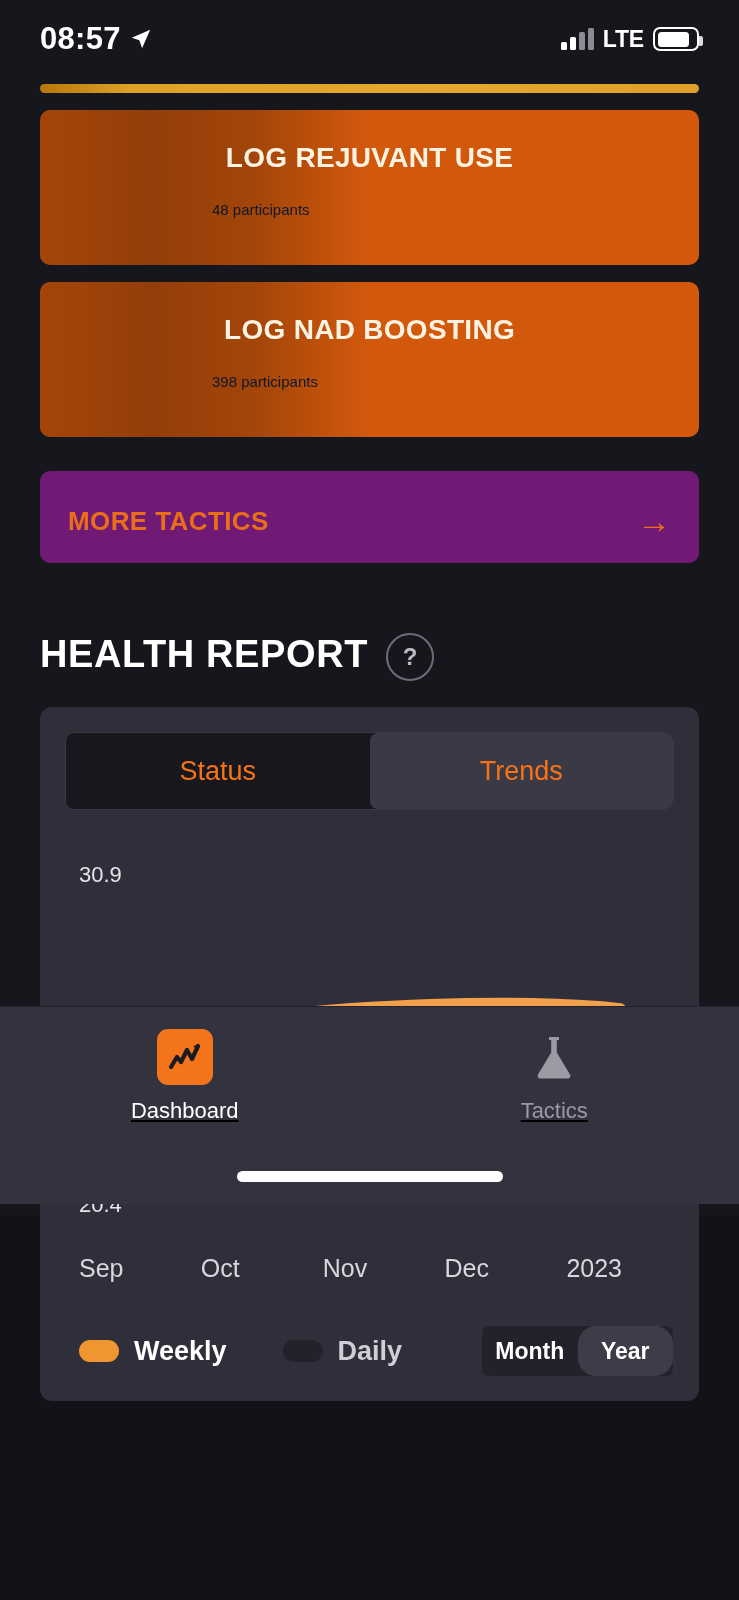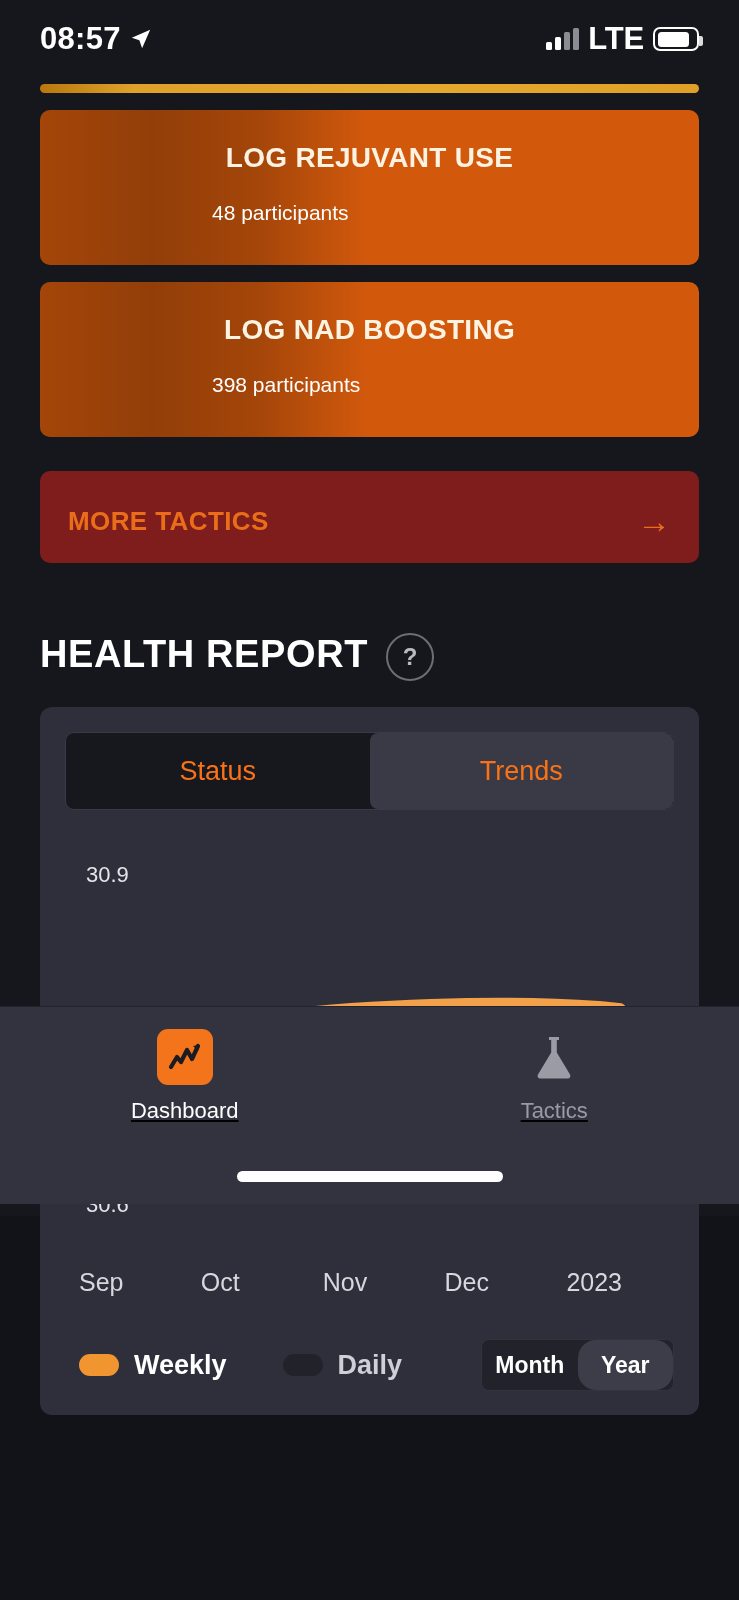--- a/index.html
+++ b/index.html
@@ -20,21 +20,21 @@
   .sb-left { display:flex; align-items:center; gap:9px; }
   .sb-time { font-size:31px; font-weight:600; letter-spacing:0.3px; color:#ffffff; }
   .loc-arrow { width:22px; height:22px; display:block; }
   .sb-right { display:flex; align-items:center; gap:9px; }
   .bars { display:flex; align-items:flex-end; gap:3px; height:22px; }
   .bars i { display:block; width:6px; background:#ffffff; border-radius:1.5px; }
   .bars i.b1 { height:8px; }
   .bars i.b2 { height:13px; }
   .bars i.b3 { height:18px; background:#8b8b94; }
   .bars i.b4 { height:22px; background:#8b8b94; }
-  .lte { font-size:31px; font-weight:700; letter-spacing:-0.2px; }
+  .lte { font-size:23px; font-weight:700; letter-spacing:-0.2px; }
   .battery { position:relative; width:46px; height:24px; border:2.5px solid #fff; border-radius:7px; display:flex; align-items:center; padding:2.5px; }
   .battery::after { content:""; position:absolute; right:-6px; top:7px; width:4px; height:10px; background:#fff; border-radius:0 2px 2px 0; opacity:.85; }
   .battery .fill { height:100%; width:84%; background:#fff; border-radius:3.5px; }
 
   
   .content { position:absolute; top:78px; left:0; width:739px; }
 
   .sliver {
     margin:6px 40px 0 40px; height:9px; border-radius:5px;
     background:linear-gradient(90deg,#b9770d 0%,#dfa12a 14%,#e5a82f 60%,#e0a028 100%);
@@ -48,27 +48,27 @@
   .tactic-card .shade {
     position:absolute; inset:0;
     background:linear-gradient(90deg, rgba(0,0,0,.22) 0%, rgba(0,0,0,.30) 17%, rgba(0,0,0,.22) 33%, rgba(0,0,0,0) 50%);
   }
   .tactic-card .tc-title {
     position:relative; text-align:center; color:#fdf3e3;
     font-size:28px; font-weight:700; letter-spacing:.3px;
     padding-top:32px;
   }
   .tactic-card .tc-sub {
-    position:relative; color:#ffffff; font-size:21px; font-weight:400;
+    position:relative; color:#0f172a; font-size:15px; font-weight:400;
     padding-left:172px; padding-top:27px;
   }
 
   .more-row {
     margin:34px 40px 0 40px; height:92px; border-radius:10px;
-    background:#7f1d1d; display:flex; align-items:center; justify-content:space-between;
+    background:#701a75; display:flex; align-items:center; justify-content:space-between;
     padding:8px 28px 0 28px;
   }
   .more-row .label { color:#ea6d1a; font-size:26px; font-weight:700; letter-spacing:.4px; }
   .more-row .arrow { color:#ea6d1a; font-size:34px; line-height:1; font-weight:700; }
 
   .section-head {
     margin:70px 0 0 40px; display:flex; align-items:flex-start; gap:18px;
   }
   .section-head .title { color:#fff; font-size:38px; font-weight:700; letter-spacing:.6px; }
   .help-icon {
@@ -86,27 +86,27 @@
     display:flex; height:78px; border-radius:9px; background:#17171e; overflow:hidden;
     border:1px solid #3a3a47;
   }
   .seg .opt {
     flex:1; display:flex; align-items:center; justify-content:center;
     color:#f97316; font-size:27px; font-weight:500;
   }
   .seg .opt.on { background:#3a3a47; border-radius:8px; }
 
   .plot { position:relative; height:392px; margin-top:52px; }
-  .ylab { position:absolute; left:21px; color:#e4e4ea; font-size:22px; font-weight:500; }
+  .ylab { position:absolute; left:14px; color:#e4e4ea; font-size:22px; font-weight:500; }
   .ylab.top { top:0; }
   .ylab.mid { top:177px; }
   .ylab.bot { top:330px; }
   .plot svg { position:absolute; left:0; top:0; width:100%; height:100%; overflow:visible; }
 
-  .xaxis { display:flex; margin-top:14px; padding:0 6px 0 14px; }
+  .xaxis { display:flex; margin-top:0; padding:0 6px 0 14px; }
   .xaxis span { flex:1; color:#d7d7de; font-size:25px; font-weight:500; text-align:left; }
   .xaxis span:last-child { text-align:right; flex:0 0 auto; padding-right:46px; }
 
   .legend-row { display:flex; align-items:center; margin-top:42px; padding-left:14px; }
   .lg { display:flex; align-items:center; gap:15px; }
   .lg + .lg { margin-left:56px; }
   .pill { width:40px; height:22px; border-radius:11px; }
   .pill.on { background:#f0952f; }
   .pill.off { background:#22222b; }
   .lg .txt { font-size:27px; font-weight:600; }
@@ -198,21 +198,21 @@
     <div class="chart-card">
 
       <div class="seg">
         <div class="opt">Status</div>
         <div class="opt on">Trends</div>
       </div>
 
       <div class="plot">
         <span class="ylab top">30.9</span>
         <span class="ylab mid">25.7</span>
-        <span class="ylab bot">30.6</span>
+        <span class="ylab bot">20.4</span>
         <svg viewBox="0 0 639 392" preserveAspectRatio="none">
           <path d="M -13 178 C 90 172, 200 155, 300 148 C 400 142, 490 141, 560 146 C 572 147, 578 148, 582 148" fill="none" stroke="#f2a04a" stroke-width="14" stroke-linecap="round" stroke-linejoin="round"></path>
         </svg>
       </div>
 
       <div class="xaxis">
         <span>Sep</span>
         <span>Oct</span>
         <span>Nov</span>
         <span>Dec</span>

